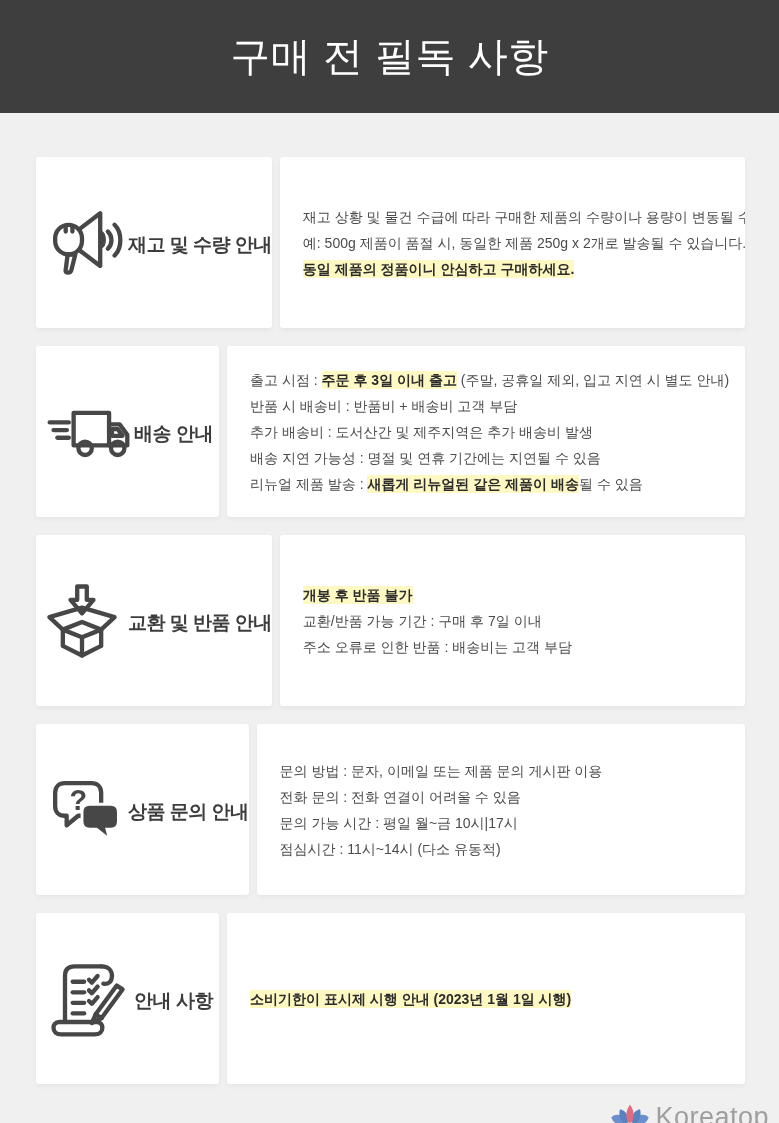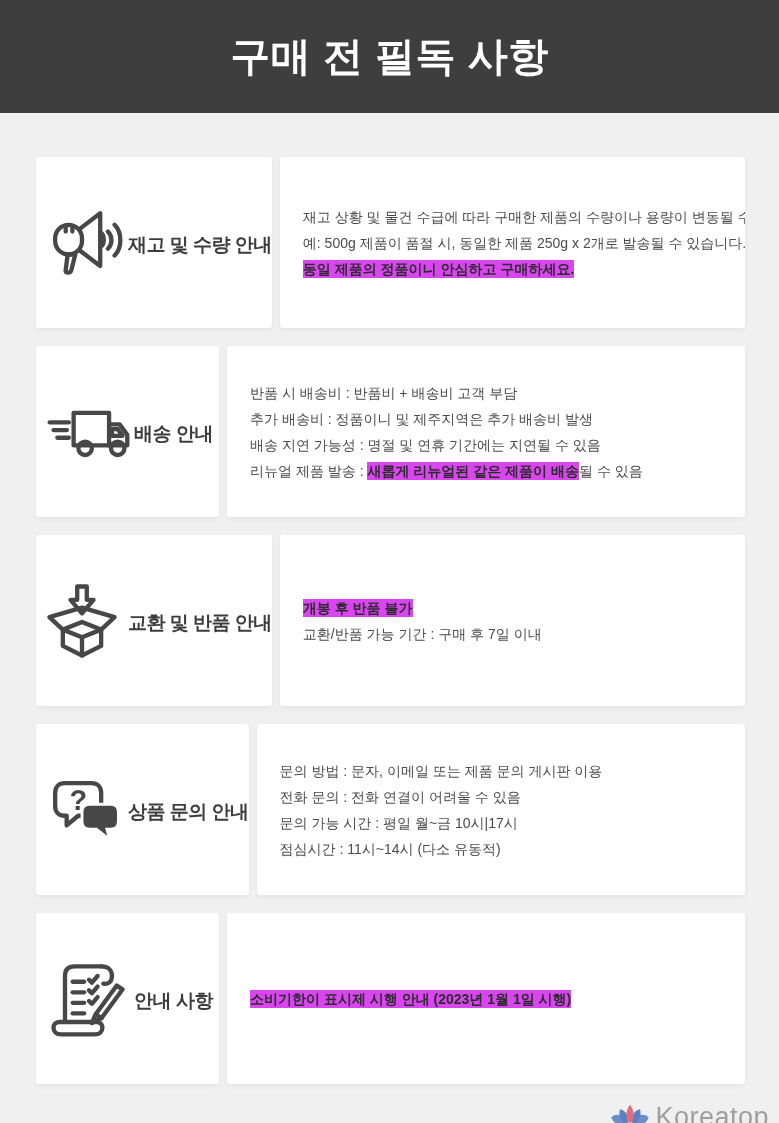--- a/index.html
+++ b/index.html
@@ -7,21 +7,21 @@
     width:779px; height:1123px;
     background:#f0f0f0;
     font-family:"Liberation Sans", sans-serif;
     overflow:hidden;
   }
   .header {
     height:113px; background:#3e3e3e;
     display:flex; align-items:center; justify-content:center;
   }
   .page-title {
-    color:#ffffff; font-size:40px; font-weight:700; margin:0; letter-spacing:0.5px;
+    color:#ffffff; font-size:40px; font-weight:400; margin:0; letter-spacing:0.5px;
   }
   .main { padding:44px 34px 0 36px; }
   .row { display:flex; gap:8px; margin-bottom:18px; height:171px; }
   .icon-card {
     flex:0 0 183px; background:#ffffff; border-radius:3px;
     box-shadow:0 2px 5px rgba(0,0,0,0.05);
     display:flex; flex-direction:row; align-items:center; justify-content:center;
   }
   .icon-wrap { width:92px; height:92px; }
   .icon-wrap svg { width:92px; height:92px; display:block; }
@@ -30,21 +30,21 @@
     margin-top:4px; letter-spacing:-0.5px; white-space:nowrap;
   }
   .text-card {
     flex:1; background:#ffffff; border-radius:3px;
     box-shadow:0 2px 5px rgba(0,0,0,0.05);
     display:flex; flex-direction:column; justify-content:center;
     padding:0 8px 0 23px; overflow:hidden;
   }
   .line { margin:0; font-size:14px; line-height:26px; color:#4b4b4b; white-space:nowrap; }
   .line .bold { font-weight:700; color:#2c2c2c; }
-  .line .hl { background:#d946ef; padding:1px 0; }
+  .line .hl { background:#fef9c3; padding:1px 0; }
   .footer {
     display:flex; justify-content:flex-end; align-items:center;
     padding-right:10px; margin-top:5px; gap:5px;
   }
   .lotus { width:40px; height:26px; }
   .brand { color:#9f9f9f; font-size:27px; letter-spacing:0.5px; font-weight:400; }
   .ic { fill:none; stroke:#474747; stroke-width:4.5; stroke-linecap:round; stroke-linejoin:round; }
 </style>
 </head>
 <body>
@@ -87,22 +87,23 @@
     <rect class="ic" x="33" y="28" width="37" height="34"></rect>
     <path class="ic" d="M70,40 H81 L89,51 V62 H70"></path>
     <path class="ic" d="M73,45 H79 L84,52 H73 Z"></path>
     <circle class="ic" cx="45" cy="65" r="7" fill="#ffffff"></circle>
     <circle class="ic" cx="79" cy="65" r="7" fill="#ffffff"></circle>
   </svg>
 </div>
       <div class="icon-label">배송 안내</div>
     </div>
     <div class="text-card">
+        <p class="line"><span>출고 시점 : </span><span class="bold hl">주문 후 3일 이내 출고</span><span> (주말, 공휴일 제외, 입고 지연 시 별도 안내)</span></p>
         <p class="line"><span>반품 시 배송비 : 반품비 + 배송비 고객 부담</span></p>
-        <p class="line"><span>추가 배송비 : 정품이니 및 제주지역은 추가 배송비 발생</span></p>
+        <p class="line"><span>추가 배송비 : 도서산간 및 제주지역은 추가 배송비 발생</span></p>
         <p class="line"><span>배송 지연 가능성 : 명절 및 연휴 기간에는 지연될 수 있음</span></p>
         <p class="line"><span>리뉴얼 제품 발송 : </span><span class="bold hl">새롭게 리뉴얼된 같은 제품이 배송</span><span>될 수 있음</span></p>
       </div>
   </section>
 
   <section class="row">
     <div class="icon-card">
       <div class="icon-wrap">
   <svg viewBox="0 0 96 96">
     <path class="ic" d="M43,12 H53 V26 H60 L48,40 L36,26 H43 Z"></path>
@@ -110,20 +111,21 @@
     <path class="ic" d="M28,57 V74 L48,84 L68,74 V57"></path>
     <path class="ic" d="M28,57 L48,65 L68,57"></path>
     <path class="ic" d="M48,65 V84"></path>
   </svg>
 </div>
       <div class="icon-label">교환 및 반품 안내</div>
     </div>
     <div class="text-card">
         <p class="line"><span class="bold hl">개봉 후 반품 불가</span></p>
         <p class="line"><span>교환/반품 가능 기간 : 구매 후 7일 이내</span></p>
+        <p class="line"><span>주소 오류로 인한 반품 : 배송비는 고객 부담</span></p>
       </div>
   </section>
 
   <section class="row">
     <div class="icon-card">
       <div class="icon-wrap">
   <svg viewBox="0 0 96 96">
     <path class="ic" d="M30,20 H58 C64,20 68,24 68,30 V44 C68,50 64,54 58,54 H44 L32,64 V54 H30 C24,54 20,50 20,44 V30 C20,24 24,20 30,20 Z"></path>
     <text x="44" y="48" font-size="30" font-weight="bold" text-anchor="middle" fill="#474747" font-family="Liberation Sans, sans-serif">?</text>
     <path d="M56,42 H78 C83,42 86,45 86,50 V60 C86,65 83,68 78,68 H74 L77,79 L63,68 H56 C51,68 48,65 48,60 V50 C48,45 51,42 56,42 Z" fill="#474747" stroke="#ffffff" stroke-width="3"></path>

